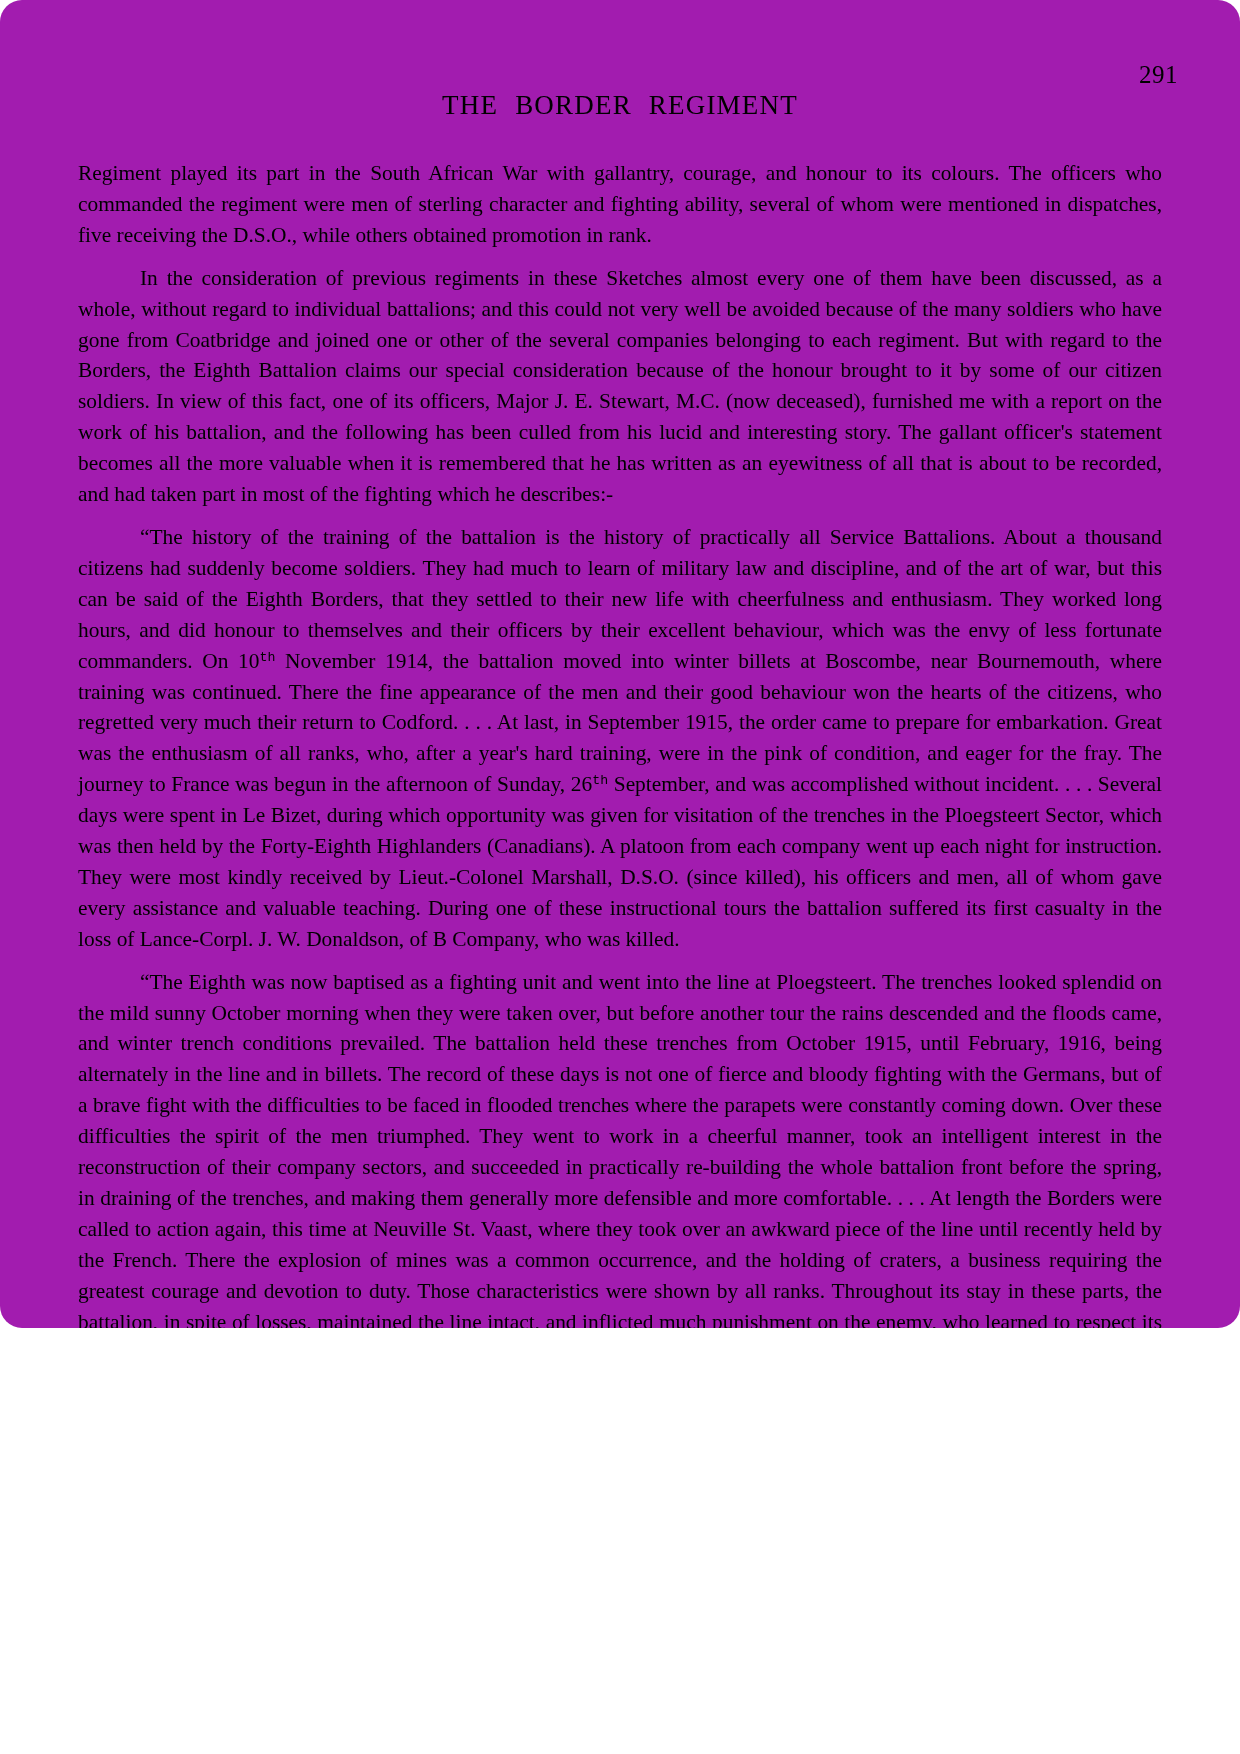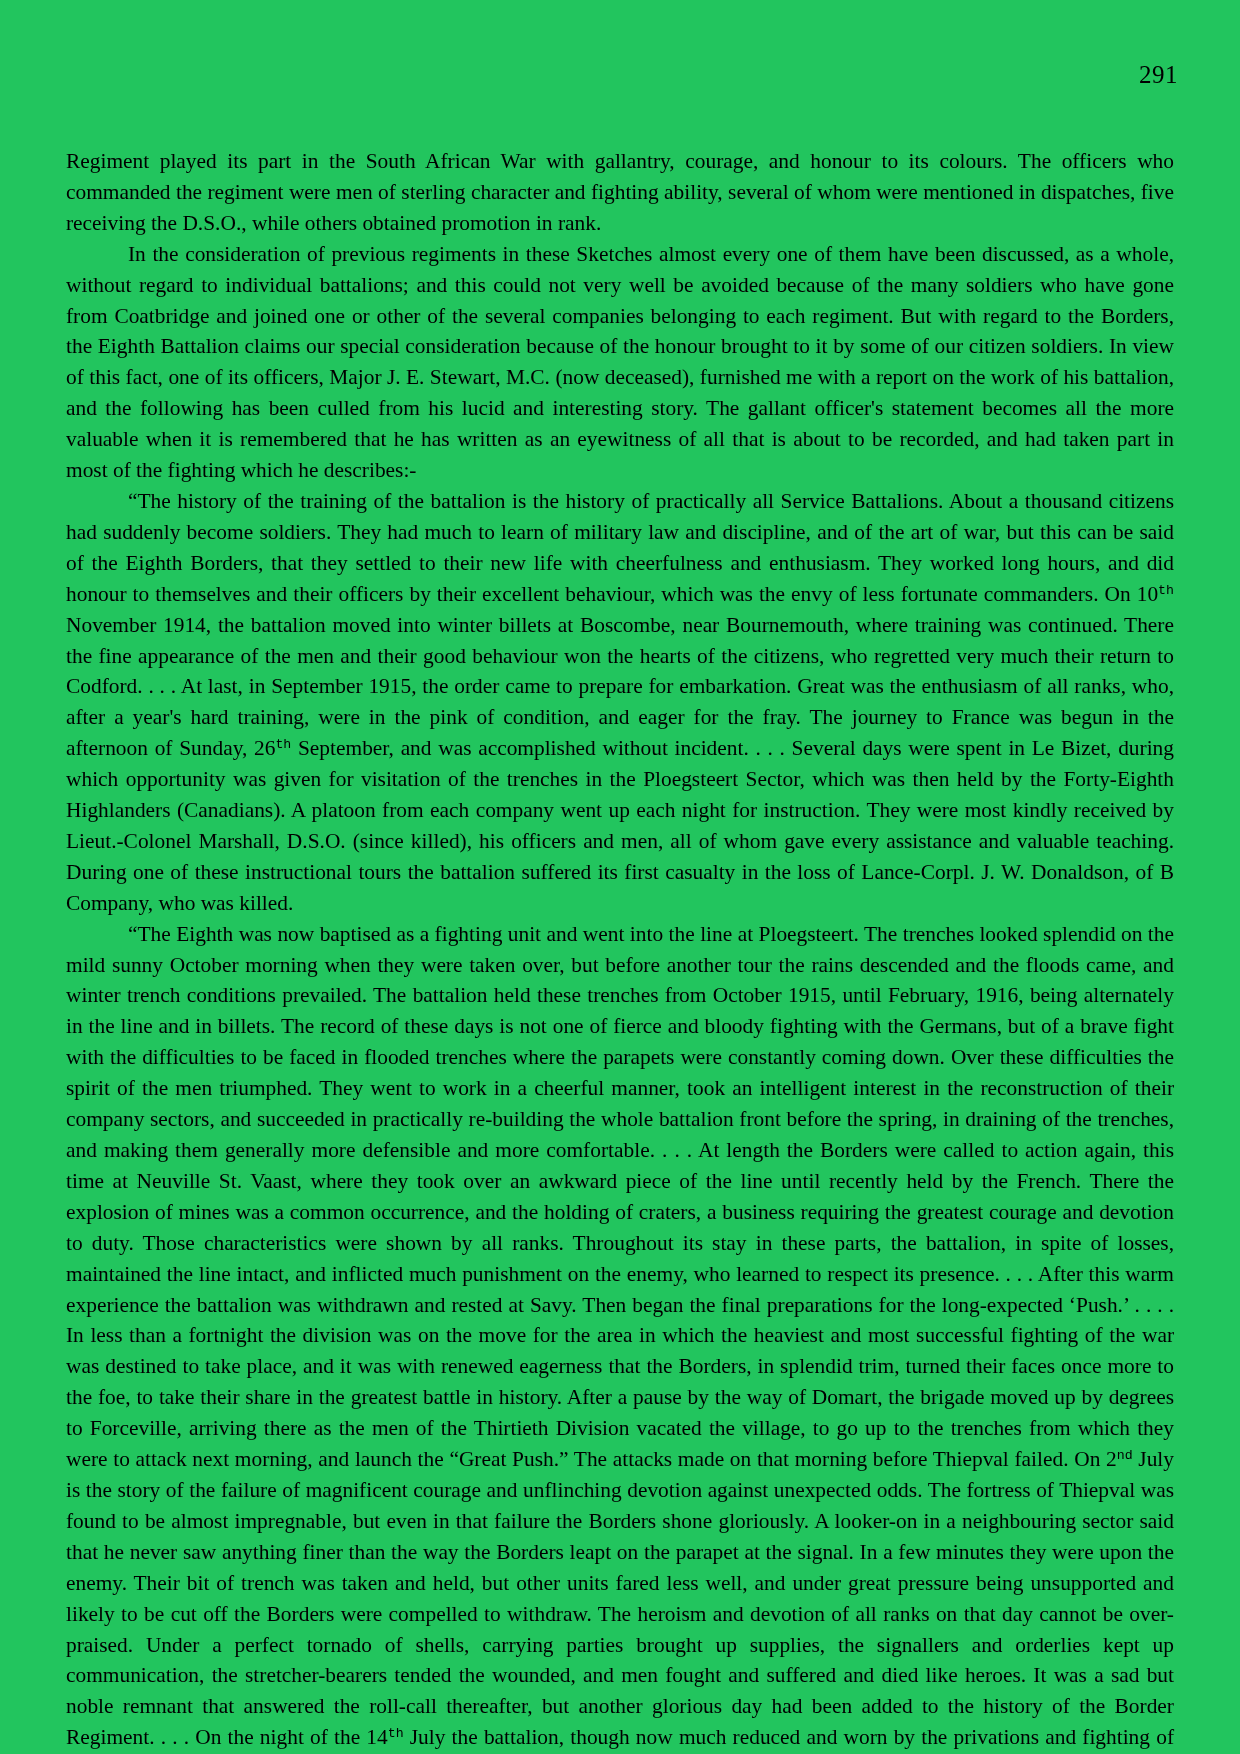--- a/index.html
+++ b/index.html
@@ -7,24 +7,25 @@
     padding: 0;
     background: #ffffff;
   }
   body {
     font-family: "Liberation Serif", "DejaVu Serif", serif;
     color: #000000;
   }
   .page {
     position: relative;
     width: 1240px;
-    height: 1754px;
+    height: 1328px;
     box-sizing: border-box;
-    background: #22c55e;
+    background: #a21caf;
     overflow: hidden;
+    border-radius: 22px;
   }
   .folio {
     position: absolute;
     top: 62px;
     right: 62px;
     font-size: 25px;
     line-height: 1;
     letter-spacing: 0.5px;
   }
   .page-title {
@@ -44,40 +45,41 @@
     position: absolute;
     top: 146px;
     left: 66px;
     width: 1108px;
     font-size: 21.4px;
     line-height: 30.9px;
     text-align: justify;
     text-justify: inter-word;
   }
   .body-text p {
-    margin: 0;
+    margin: 12px;
     text-indent: 0;
   }
   .body-text p.indent {
     text-indent: 62px;
   }
   sup {
     font-size: 0.62em;
     vertical-align: 0.52em;
     line-height: 0;
     font-family: Liberation Mono, monospace;
   }
 </style>
 </head>
 <body>
 
 <div class="page">
 
   <div class="folio">291</div>
 
+  <h1 class="page-title">THE  BORDER  REGIMENT</h1>
 
   <div class="body-text">
       <p>Regiment played its part in the South African War with gallantry, courage, and honour to its colours.  The officers who commanded the regiment were men of sterling character and fighting ability, several of whom were mentioned in dispatches, five receiving the D.S.O., while others obtained promotion in rank.</p>
       <p class="indent">In the consideration of previous regiments in these Sketches almost every one of them have been discussed, as a whole, without regard to individual battalions; and this could not very well be avoided because of the many soldiers who have gone from Coatbridge and joined one or other of the several companies belonging to each regiment.  But with regard to the Borders, the Eighth Battalion claims our special consideration because of the honour brought to it by some of our citizen soldiers.  In view of this fact, one of its officers, Major J. E. Stewart, M.C. (now deceased), furnished me with a report on the work of his battalion, and the following has been culled from his lucid and interesting story.  The gallant officer's statement becomes all the more valuable when it is remembered that he has written as an eyewitness of all that is about to be recorded, and had taken part in most of the fighting which he describes:-</p>
       <p class="indent">“The history of the training of the battalion is the history of practically all Service Battalions.  About a thousand citizens had suddenly become soldiers.  They had much to learn of military law and discipline, and of the art of war, but this can be said of the Eighth Borders, that they settled to their new life with cheerfulness and enthusiasm.  They worked long hours, and did honour to themselves and their officers by their excellent behaviour, which was the envy of less fortunate commanders.   On 10<sup>th</sup> November 1914, the battalion moved into winter billets at Boscombe, near Bournemouth, where training was continued.  There the fine appearance of the men and their good behaviour won the hearts of the citizens, who regretted very much their return to Codford. . . .  At last, in September 1915, the order came to prepare for embarkation.  Great was the enthusiasm of all ranks, who, after a year's hard training, were in the pink of condition, and eager for the fray.  The journey to France was begun in the afternoon of Sunday, 26<sup>th</sup> September, and was accomplished without incident. . . .   Several days were spent in Le Bizet, during which opportunity was given for visitation of the trenches in the Ploegsteert Sector, which was then held by the Forty-Eighth Highlanders (Canadians).  A platoon from each company went up each night for instruction.  They were most kindly received by Lieut.-Colonel Marshall, D.S.O. (since killed), his officers and men, all of whom gave every assistance and valuable teaching. During one of these instructional tours the battalion suffered its first casualty in the loss of Lance-Corpl. J. W. Donaldson, of B Company, who was killed.</p>
       <p class="indent">“The Eighth was now baptised as a fighting unit and went into the line at Ploegsteert.  The trenches looked splendid on the mild sunny October morning when they were taken over, but before another tour the rains descended and the floods came, and winter trench conditions prevailed.  The battalion held these trenches from October 1915, until February, 1916, being alternately in the line and in billets.  The record of these days is not one of fierce and bloody fighting with the Germans, but of a brave fight with the difficulties to be faced in flooded trenches where the parapets were constantly coming down.  Over these difficulties the spirit of the men triumphed.  They went to work in a cheerful manner, took an intelligent interest in the reconstruction of their company sectors, and succeeded in practically re-building the whole battalion front before the spring, in draining of the trenches, and making them generally more defensible and more comfortable. . . .  At length the Borders were called to action again, this time at Neuville St. Vaast, where they took over an awkward piece of the line until recently held by the French.  There the explosion of mines was a common occurrence, and the holding of craters, a business requiring the greatest courage and devotion to duty.  Those characteristics were shown by all ranks.  Throughout its stay in these parts, the battalion, in spite of losses, maintained the line intact, and inflicted much punishment on the enemy, who learned to respect its presence. . . .  After this warm experience the battalion was withdrawn and rested at Savy.  Then began the final preparations for the long-expected ‘Push.’ . . . .  In less than a fortnight the division was on the move for the area in which the heaviest and most successful fighting of the war was destined to take place, and it was with renewed eagerness that the Borders, in splendid trim, turned their faces once more to the foe, to take their share in the greatest battle in history.  After a pause by the way of Domart, the brigade moved up by degrees to Forceville, arriving there as the men of the Thirtieth Division vacated the village, to go up to the trenches from which they were to attack next morning, and launch the “Great Push.”  The attacks made on that morning before Thiepval failed.   On 2<sup>nd</sup> July is the story of the failure of magnificent courage and unflinching devotion against unexpected odds.  The fortress of Thiepval was found to be almost impregnable, but even in that failure the Borders shone gloriously.  A looker-on in a neighbouring sector said that he never saw anything finer than the way the Borders leapt on the parapet at the signal.  In a few minutes they were upon the enemy.  Their bit of trench was taken and held, but other units fared less well, and under great pressure being unsupported and likely to be cut off the Borders were compelled to withdraw.  The heroism and devotion of all ranks on that day cannot be over-praised.  Under a perfect tornado of shells, carrying parties brought up supplies, the signallers and orderlies kept up communication, the stretcher-bearers tended the wounded, and men fought and suffered and died like heroes.  It was a sad but noble remnant that answered the roll-call thereafter, but another glorious day had been added to the history of the Border Regiment. . . .  On the night of the 14<sup>th</sup> July the battalion, though now much reduced and worn by the privations and fighting of the previous days, attacked from the most recently captured position.  The ground was very much cut up, and tangled wire and debris proved great obstacles to keeping touch.  The companies were met with</p>
     </div>
 
 </div>
 

